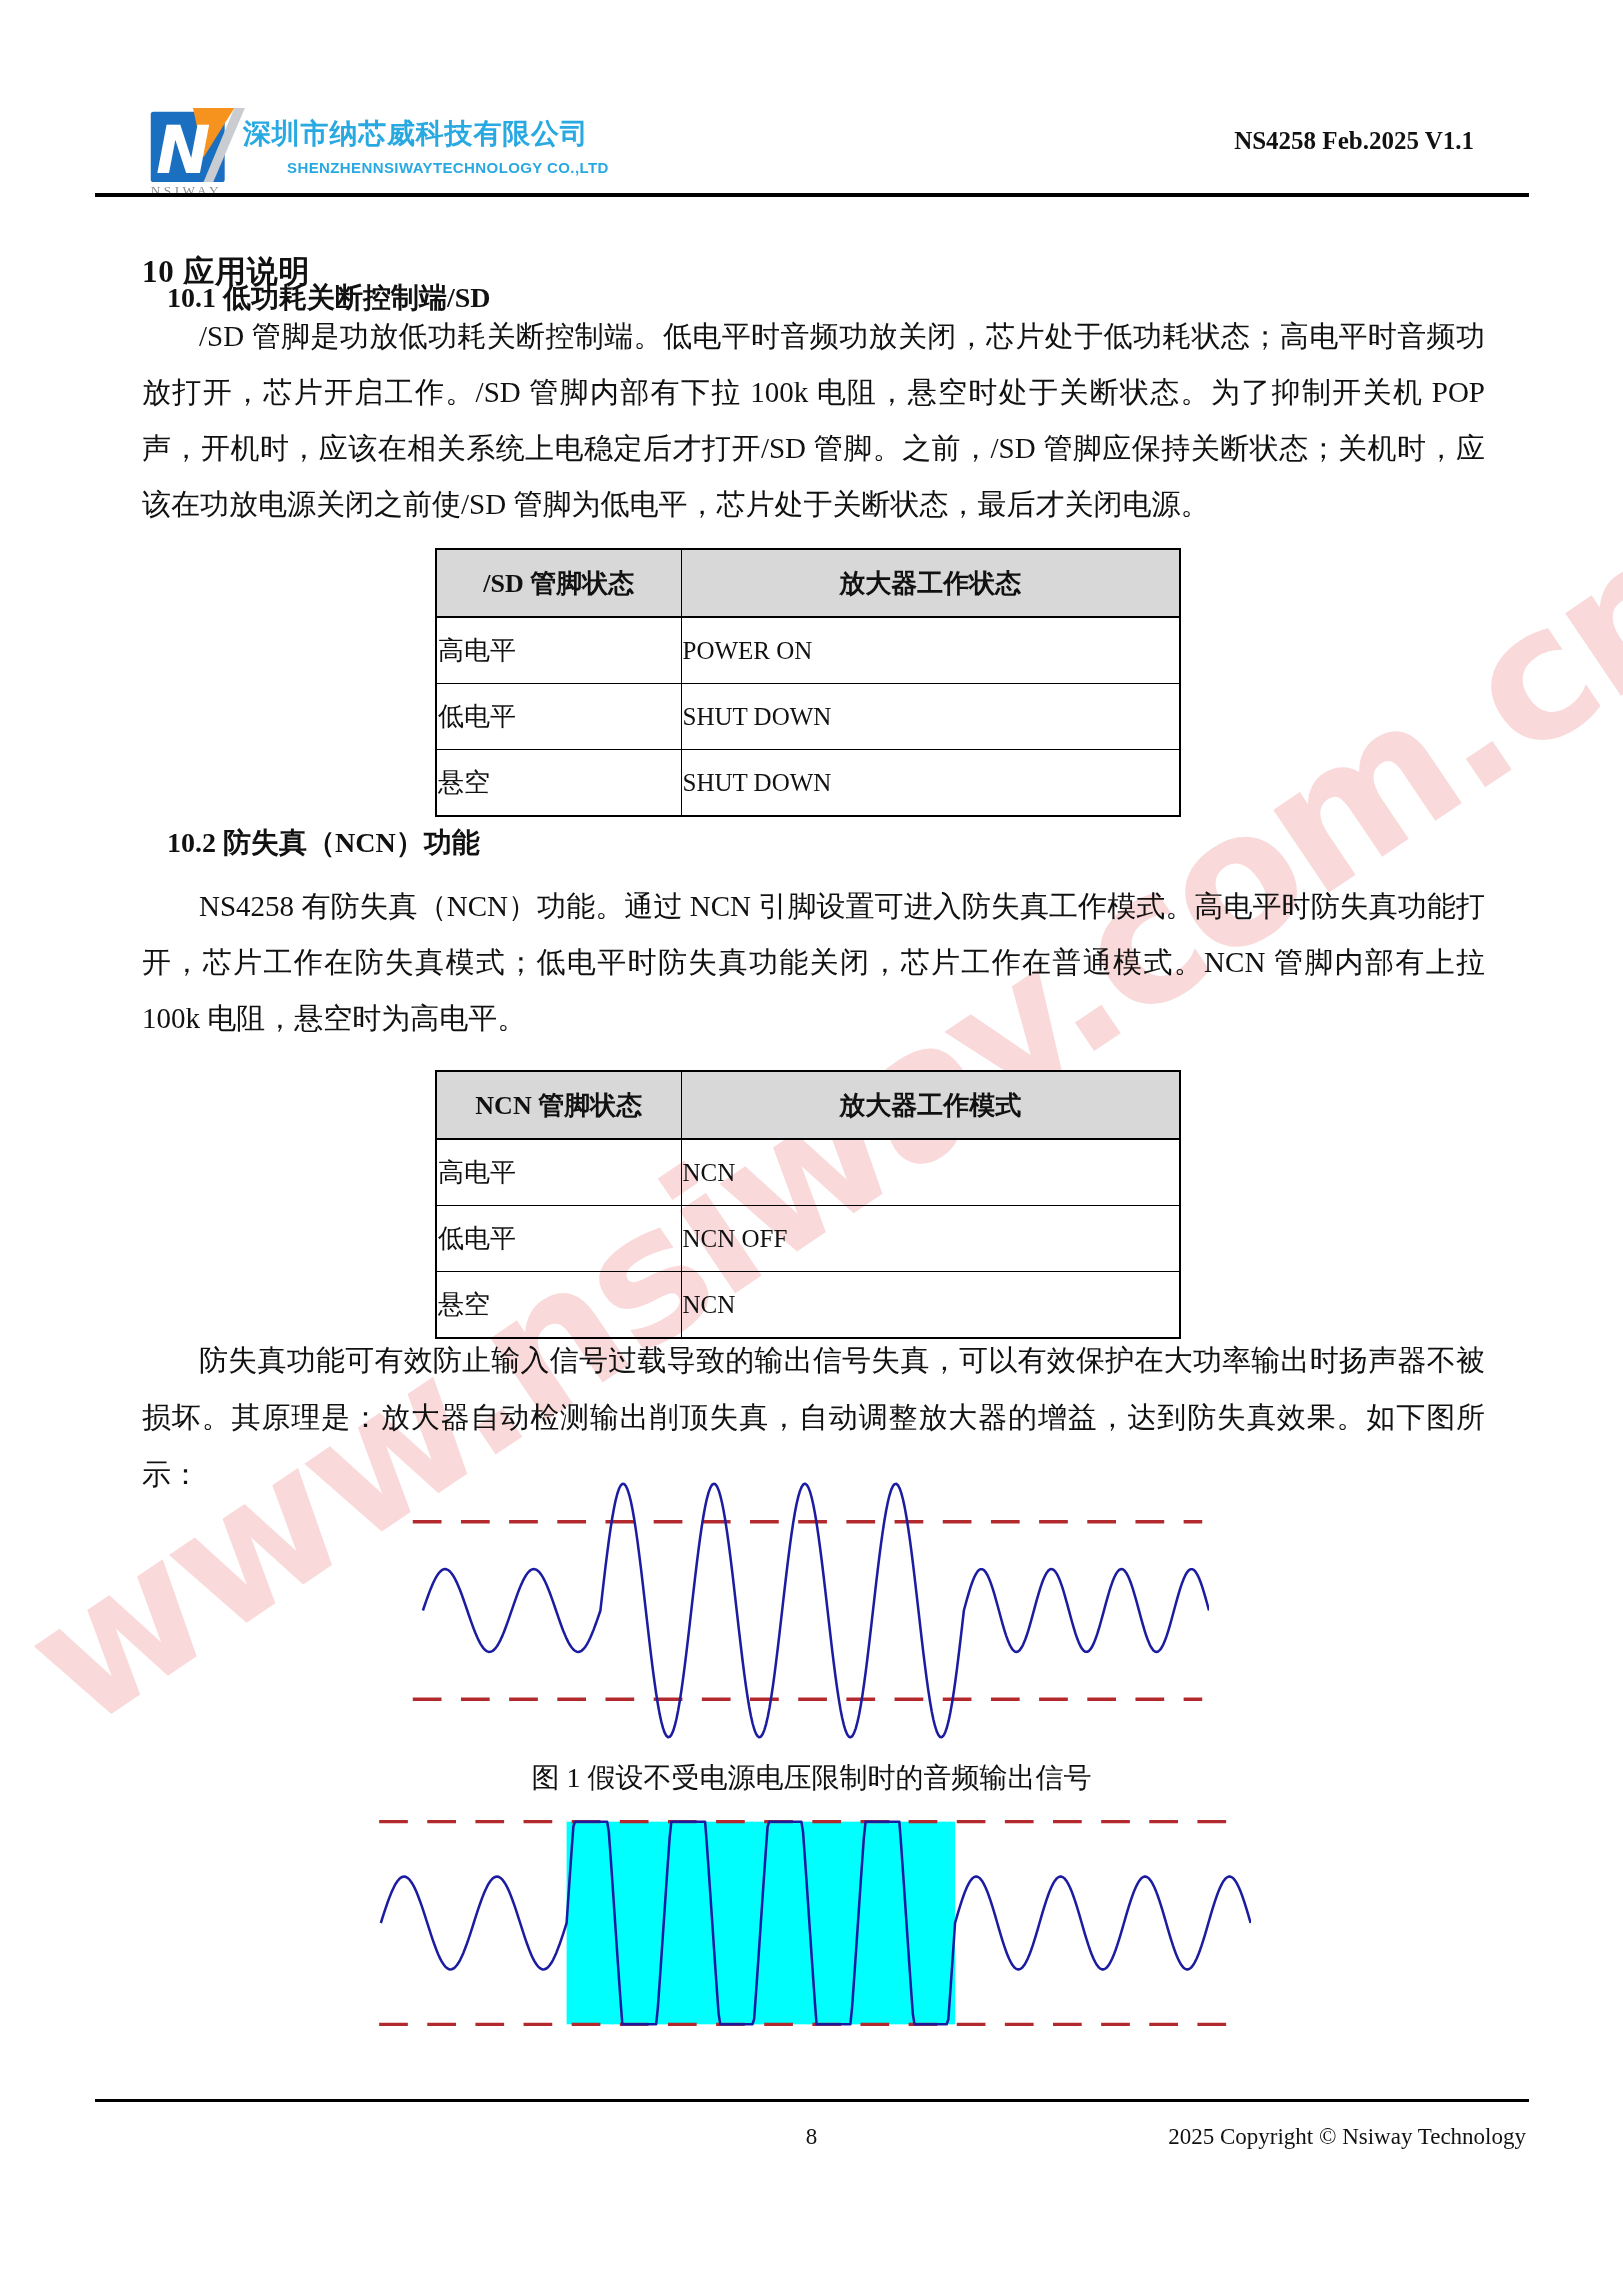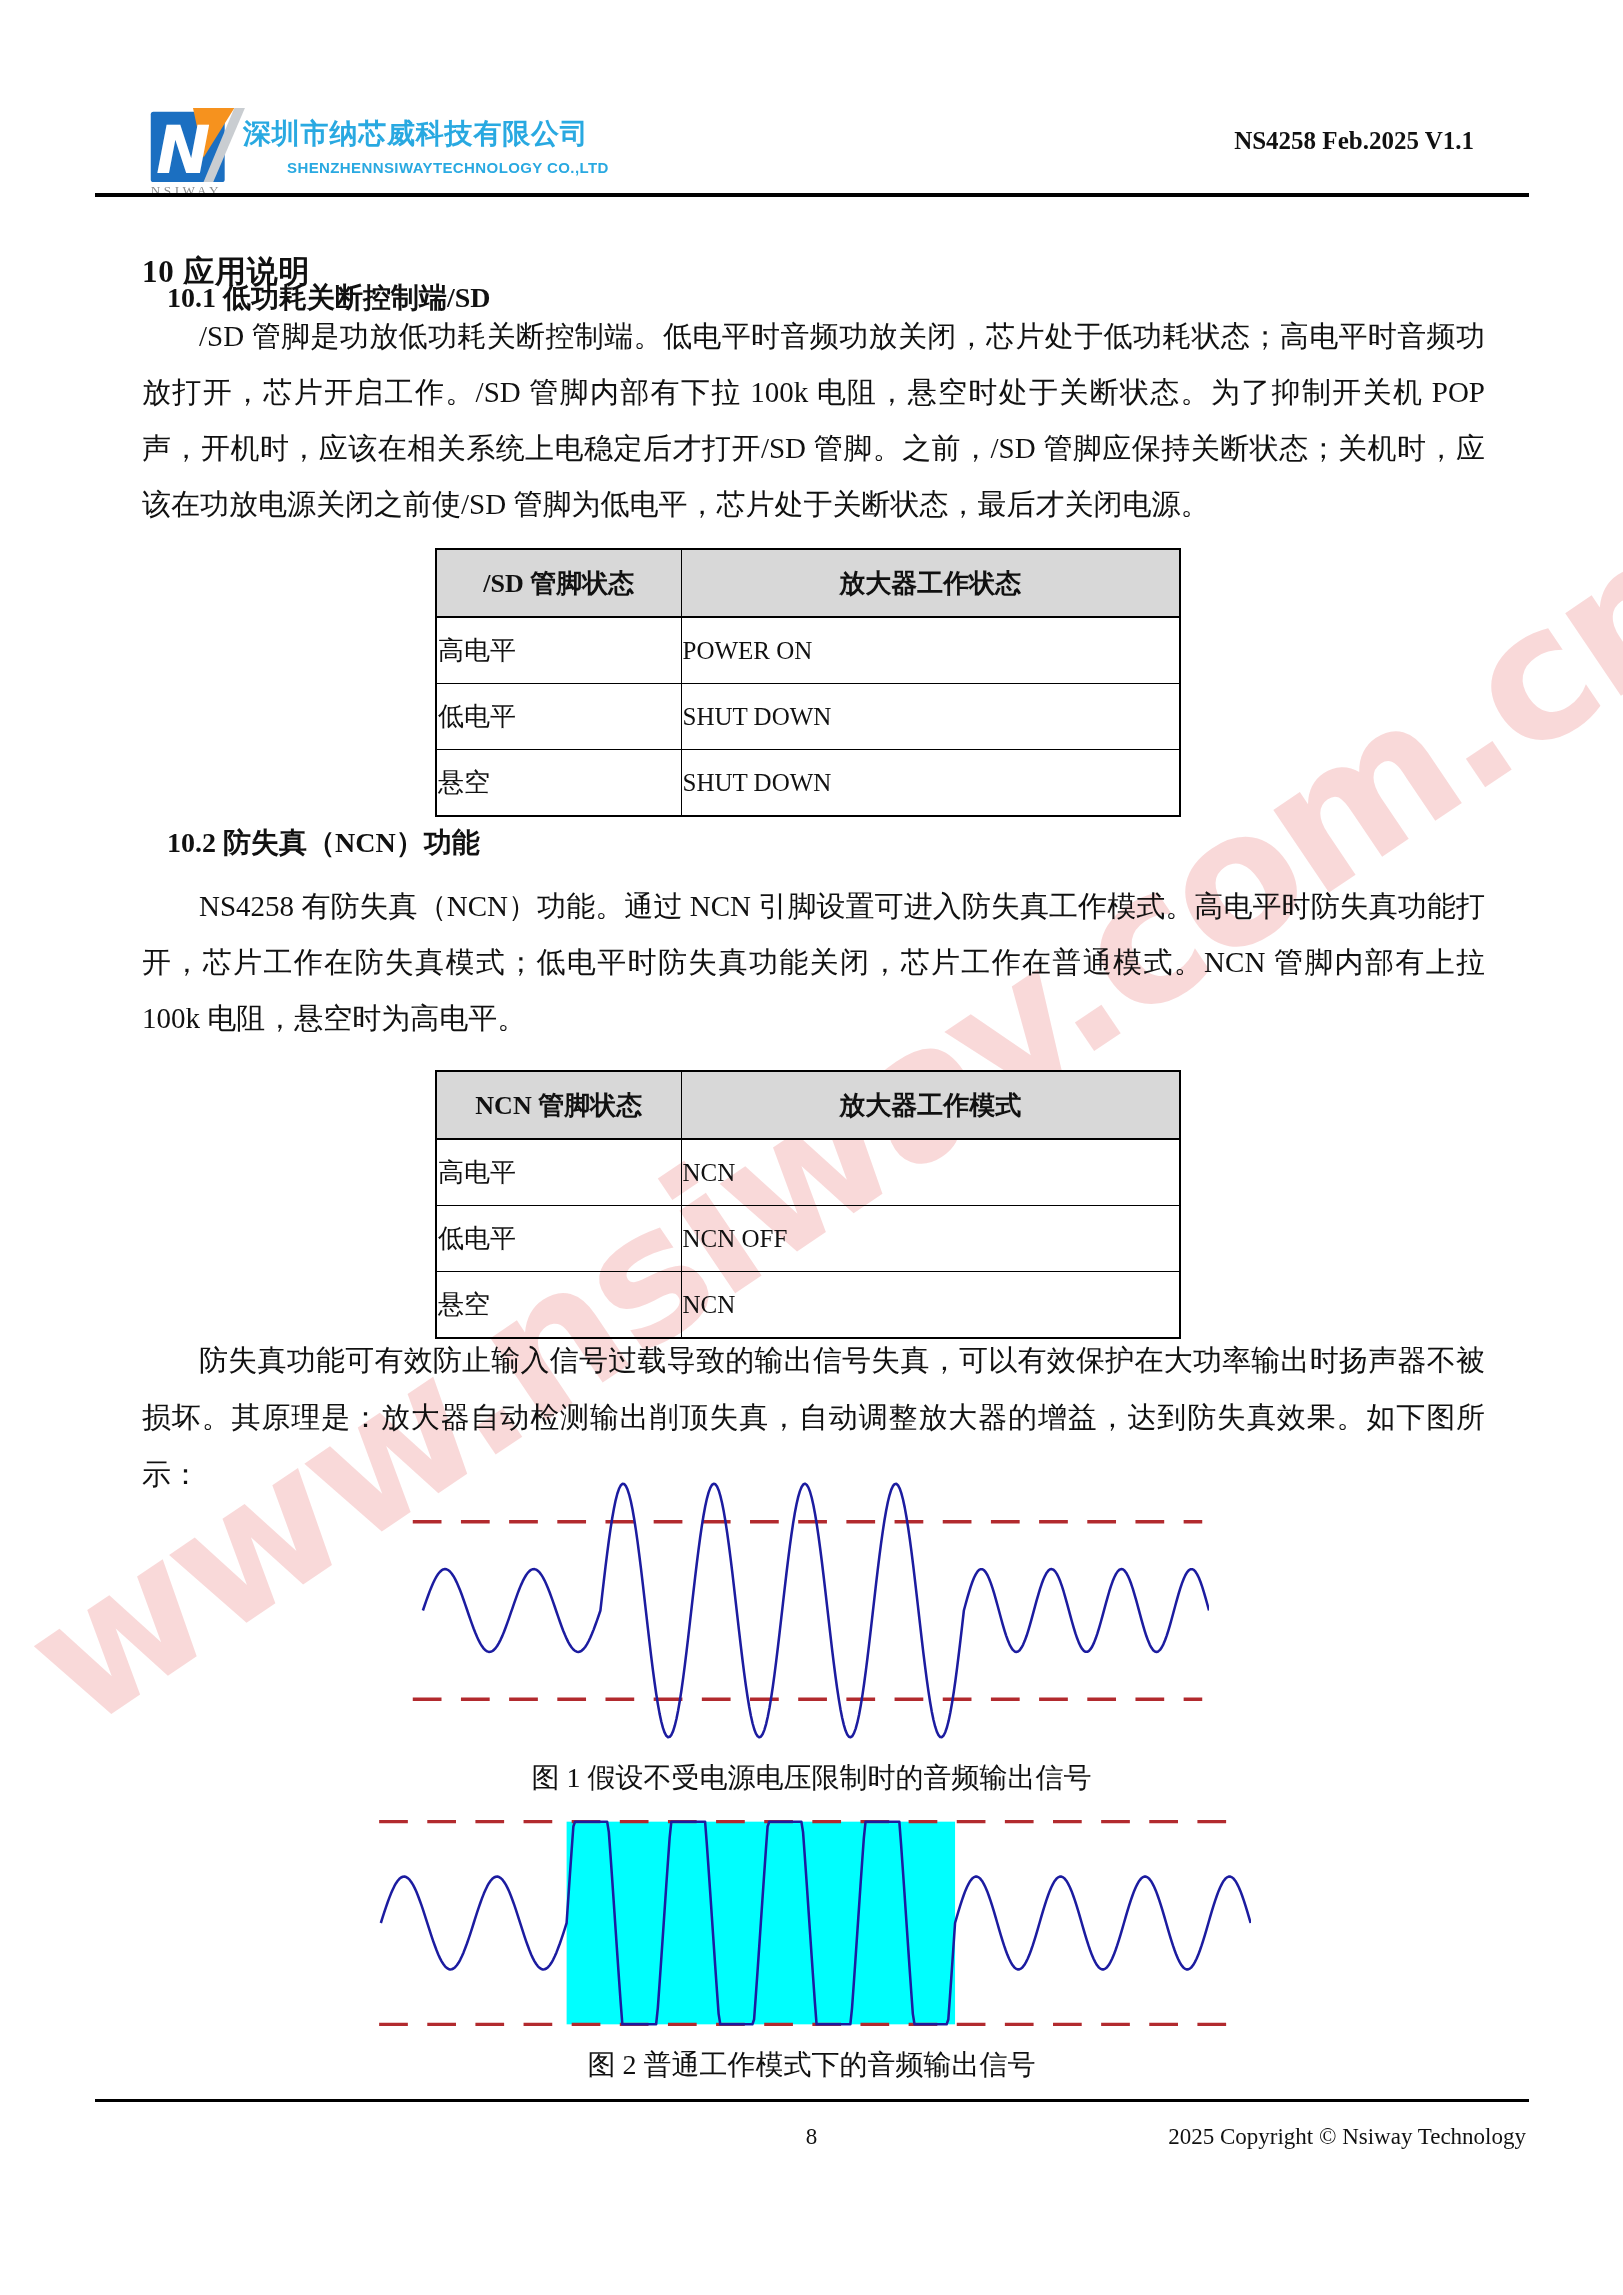--- a/index.html
+++ b/index.html
@@ -143,20 +143,19 @@
       <path d="M20.0,165.0 L22.0,159.1 L24.0,153.4 L26.0,147.8 L28.0,142.4 L30.0,137.4 L32.0,132.8 L34.0,128.6 L36.0,124.9 L38.0,121.9 L40.0,119.4 L42.0,117.6 L44.0,116.4 L46.0,116.0 L48.0,116.3 L50.0,117.2 L52.0,118.9 L54.0,121.2 L56.0,124.1 L58.0,127.6 L60.0,131.7 L62.0,136.2 L64.0,141.1 L66.0,146.4 L68.0,152.0 L70.0,157.7 L72.0,163.5 L74.0,169.4 L76.0,175.2 L78.0,180.8 L80.0,186.3 L82.0,191.4 L84.0,196.1 L86.0,200.4 L88.0,204.2 L90.0,207.4 L92.0,210.1 L94.0,212.0 L96.0,213.3 L98.0,214.0 L100.0,213.9 L102.0,213.1 L104.0,211.6 L106.0,209.5 L108.0,206.7 L110.0,203.3 L112.0,199.4 L114.0,195.0 L116.0,190.1 L118.0,184.9 L120.0,179.4 L122.0,173.7 L124.0,167.9 L126.0,162.1 L128.0,156.3 L130.0,150.6 L132.0,145.1 L134.0,139.9 L136.0,135.0 L138.0,130.6 L140.0,126.7 L142.0,123.3 L144.0,120.5 L146.0,118.4 L148.0,116.9 L150.0,116.1 L152.0,116.0 L154.0,116.7 L156.0,118.0 L158.0,119.9 L160.0,122.6 L162.0,125.8 L164.0,129.6 L166.0,133.9 L168.0,138.6 L170.0,143.7 L172.0,149.2 L174.0,154.8 L176.0,160.6 L178.0,166.5 L180.0,172.3 L182.0,178.0 L184.0,183.6 L186.0,188.9 L188.0,193.8 L190.0,198.3 L192.0,202.4 L194.0,205.9 L196.0,208.8 L198.0,211.1 L200.0,212.8 L202.0,213.7 L204.0,214.0 L206.0,213.6 L208.0,212.4 L210.0,210.6 L212.0,208.1 L214.0,205.1 L216.0,201.4 L218.0,197.2 L220.0,192.6 L222.0,187.6 L224.0,182.2 L226.0,176.6 L228.0,170.9 L230.0,165.0 L230.0,165.0 L232.0,147.5 L234.0,130.2 L236.0,113.5 L238.0,97.4 L240.0,82.2 L242.0,68.2 L244.0,55.5 L246.0,44.3 L248.0,34.7 L250.0,26.9 L252.0,21.0 L254.0,17.1 L256.0,15.2 L258.0,15.3 L260.0,17.5 L262.0,21.7 L264.0,27.8 L266.0,35.8 L268.0,45.6 L270.0,57.0 L272.0,69.9 L274.0,84.1 L276.0,99.4 L278.0,115.5 L280.0,132.4 L282.0,149.7 L284.0,167.2 L286.0,184.7 L288.0,201.9 L290.0,218.6 L292.0,234.6 L294.0,249.6 L296.0,263.5 L298.0,276.0 L300.0,287.0 L302.0,296.3 L304.0,303.9 L306.0,309.6 L308.0,313.2 L310.0,314.9 L312.0,314.5 L314.0,312.1 L316.0,307.7 L318.0,301.3 L320.0,293.0 L322.0,283.1 L324.0,271.5 L326.0,258.4 L328.0,244.1 L330.0,228.7 L332.0,212.4 L334.0,195.5 L336.0,178.1 L338.0,160.6 L340.0,143.2 L342.0,126.0 L344.0,109.4 L346.0,93.5 L348.0,78.6 L350.0,64.9 L352.0,52.6 L354.0,41.7 L356.0,32.6 L358.0,25.3 L360.0,19.9 L362.0,16.4 L364.0,15.0 L366.0,15.7 L368.0,18.4 L370.0,23.0 L372.0,29.7 L374.0,38.1 L376.0,48.3 L378.0,60.1 L380.0,73.3 L382.0,87.8 L384.0,103.3 L386.0,119.7 L388.0,136.7 L390.0,154.1 L392.0,171.6 L394.0,189.0 L396.0,206.1 L398.0,222.7 L400.0,238.4 L402.0,253.2 L404.0,266.7 L406.0,278.9 L408.0,289.5 L410.0,298.4 L412.0,305.5 L414.0,310.7 L416.0,313.8 L418.0,315.0 L420.0,314.1 L422.0,311.2 L424.0,306.2 L426.0,299.4 L428.0,290.7 L430.0,280.3 L432.0,268.3 L434.0,254.9 L436.0,240.3 L438.0,224.7 L440.0,208.2 L442.0,191.2 L444.0,173.8 L446.0,156.2 L448.0,138.8 L450.0,121.8 L452.0,105.3 L454.0,89.7 L456.0,75.1 L458.0,61.7 L460.0,49.7 L462.0,39.3 L464.0,30.6 L466.0,23.8 L468.0,18.8 L470.0,15.9 L472.0,15.0 L474.0,16.2 L476.0,19.3 L478.0,24.5 L480.0,31.6 L482.0,40.5 L484.0,51.1 L486.0,63.3 L488.0,76.8 L490.0,91.6 L492.0,107.3 L494.0,123.9 L496.0,141.0 L498.0,158.4 L500.0,175.9 L502.0,193.3 L504.0,210.3 L506.0,226.7 L508.0,242.2 L510.0,256.7 L512.0,269.9 L514.0,281.7 L516.0,291.9 L518.0,300.3 L520.0,307.0 L522.0,311.6 L524.0,314.3 L526.0,315.0 L528.0,313.6 L530.0,310.1 L532.0,304.7 L534.0,297.4 L536.0,288.3 L538.0,277.4 L540.0,265.1 L542.0,251.4 L544.0,236.5 L546.0,220.6 L548.0,204.0 L550.0,186.8 L552.0,169.4 L554.0,151.9 L556.0,134.5 L558.0,117.6 L560.0,101.3 L562.0,85.9 L564.0,71.6 L566.0,58.5 L568.0,46.9 L570.0,37.0 L572.0,28.7 L574.0,22.3 L576.0,17.9 L578.0,15.5 L580.0,15.1 L582.0,16.8 L584.0,20.4 L586.0,26.1 L588.0,33.7 L590.0,43.0 L592.0,54.0 L594.0,66.5 L596.0,80.4 L598.0,95.4 L600.0,111.4 L602.0,128.1 L604.0,145.3 L606.0,162.8 L608.0,180.3 L610.0,197.6 L612.0,214.5 L614.0,230.6 L616.0,245.9 L618.0,260.1 L620.0,273.0 L622.0,284.4 L624.0,294.2 L626.0,302.2 L628.0,308.3 L630.0,312.5 L632.0,314.7 L634.0,314.8 L636.0,312.9 L638.0,309.0 L640.0,303.1 L642.0,295.3 L644.0,285.7 L646.0,274.5 L648.0,261.8 L650.0,247.8 L652.0,232.6 L654.0,216.5 L656.0,199.8 L658.0,182.5 L660.0,165.0 L660.0,165.0 L662.0,157.6 L664.0,150.4 L666.0,143.5 L668.0,137.1 L670.0,131.3 L672.0,126.3 L674.0,122.2 L676.0,119.1 L678.0,117.0 L680.0,116.1 L682.0,116.2 L684.0,117.5 L686.0,119.9 L688.0,123.3 L690.0,127.7 L692.0,132.9 L694.0,138.8 L696.0,145.4 L698.0,152.4 L700.0,159.7 L702.0,167.1 L704.0,174.5 L706.0,181.6 L708.0,188.4 L710.0,194.7 L712.0,200.2 L714.0,205.0 L716.0,208.8 L718.0,211.6 L720.0,213.4 L722.0,214.0 L724.0,213.5 L726.0,211.9 L728.0,209.2 L730.0,205.6 L732.0,200.9 L734.0,195.5 L736.0,189.3 L738.0,182.6 L740.0,175.5 L742.0,168.2 L744.0,160.8 L746.0,153.4 L748.0,146.4 L750.0,139.7 L752.0,133.7 L754.0,128.4 L756.0,123.9 L758.0,120.3 L760.0,117.8 L762.0,116.3 L764.0,116.0 L766.0,116.8 L768.0,118.7 L770.0,121.7 L772.0,125.7 L774.0,130.5 L776.0,136.2 L778.0,142.5 L780.0,149.4 L782.0,156.5 L784.0,163.9 L786.0,171.4 L788.0,178.6 L790.0,185.6 L792.0,192.1 L794.0,197.9 L796.0,203.0 L798.0,207.3 L800.0,210.5 L802.0,212.7 L804.0,213.9 L806.0,213.9 L808.0,212.7 L810.0,210.5 L812.0,207.3 L814.0,203.0 L816.0,197.9 L818.0,192.1 L820.0,185.6 L822.0,178.6 L824.0,171.4 L826.0,163.9 L828.0,156.5 L830.0,149.4 L832.0,142.5 L834.0,136.2 L836.0,130.5 L838.0,125.7 L840.0,121.7 L842.0,118.7 L844.0,116.8 L846.0,116.0 L848.0,116.3 L850.0,117.8 L852.0,120.3 L854.0,123.9 L856.0,128.4 L858.0,133.7 L860.0,139.7 L862.0,146.4 L864.0,153.4 L866.0,160.8 L868.0,168.2 L870.0,175.5 L872.0,182.6 L874.0,189.3 L876.0,195.5 L878.0,200.9 L880.0,205.6 L882.0,209.2 L884.0,211.9 L886.0,213.5 L888.0,214.0 L890.0,213.4 L892.0,211.6 L894.0,208.8 L896.0,205.0 L898.0,200.2 L900.0,194.7 L902.0,188.4 L904.0,181.6 L906.0,174.5 L908.0,167.1 L910.0,159.7 L912.0,152.4 L914.0,145.4 L916.0,138.8 L918.0,132.9 L920.0,127.7 L922.0,123.3 L924.0,119.9 L926.0,117.5 L928.0,116.2 L930.0,116.1 L932.0,117.0 L934.0,119.1 L936.0,122.2 L938.0,126.3 L940.0,131.3 L942.0,137.1 L944.0,143.5 L946.0,150.4 L948.0,157.6 L950.0,165.0" fill="none" stroke="#1C1CA0" stroke-width="3" stroke-linejoin="round"></path>
     </svg>
   <div class="caption caption-1">图 1  假设不受电源电压限制时的音频输出信号</div>
 
   <svg class="fig fig-2" width="879" height="228" viewBox="0 0 1040 270">
       <rect x="230" y="15" width="460" height="240" fill="#00FFFF"></rect>
       <line x1="8" x2="1032" y1="15" y2="15" stroke="#B22A2E" stroke-width="4" stroke-dasharray="34 23"></line>
       <line x1="8" x2="1032" y1="255" y2="255" stroke="#B22A2E" stroke-width="4" stroke-dasharray="34 23"></line>
       <path d="M10.0,135.0 L12.0,128.7 L14.0,122.5 L16.0,116.5 L18.0,110.7 L20.0,105.3 L22.0,100.2 L24.0,95.6 L26.0,91.4 L28.0,87.9 L30.0,85.0 L32.0,82.7 L34.0,81.1 L36.0,80.2 L38.0,80.0 L40.0,80.6 L42.0,81.8 L44.0,83.7 L46.0,86.4 L48.0,89.6 L50.0,93.4 L52.0,97.8 L54.0,102.7 L56.0,108.0 L58.0,113.6 L60.0,119.5 L62.0,125.6 L64.0,131.9 L66.0,138.1 L68.0,144.4 L70.0,150.5 L72.0,156.4 L74.0,162.0 L76.0,167.3 L78.0,172.2 L80.0,176.6 L82.0,180.4 L84.0,183.6 L86.0,186.3 L88.0,188.2 L90.0,189.4 L92.0,190.0 L94.0,189.8 L96.0,188.9 L98.0,187.3 L100.0,185.0 L102.0,182.1 L104.0,178.6 L106.0,174.4 L108.0,169.8 L110.0,164.7 L112.0,159.3 L114.0,153.5 L116.0,147.5 L118.0,141.3 L120.0,135.0 L122.0,128.7 L124.0,122.5 L126.0,116.5 L128.0,110.7 L130.0,105.3 L132.0,100.2 L134.0,95.6 L136.0,91.4 L138.0,87.9 L140.0,85.0 L142.0,82.7 L144.0,81.1 L146.0,80.2 L148.0,80.0 L150.0,80.6 L152.0,81.8 L154.0,83.7 L156.0,86.4 L158.0,89.6 L160.0,93.4 L162.0,97.8 L164.0,102.7 L166.0,108.0 L168.0,113.6 L170.0,119.5 L172.0,125.6 L174.0,131.9 L176.0,138.1 L178.0,144.4 L180.0,150.5 L182.0,156.4 L184.0,162.0 L186.0,167.3 L188.0,172.2 L190.0,176.6 L192.0,180.4 L194.0,183.6 L196.0,186.3 L198.0,188.2 L200.0,189.4 L202.0,190.0 L204.0,189.8 L206.0,188.9 L208.0,187.3 L210.0,185.0 L212.0,182.1 L214.0,178.6 L216.0,174.4 L218.0,169.8 L220.0,164.7 L222.0,159.3 L224.0,153.5 L226.0,147.5 L228.0,141.3 L230.0,135.0 L230.0,135.0 L232.0,105.6 L234.0,76.5 L236.0,48.1 L238.0,20.7 L240.0,15.0 L242.0,15.0 L244.0,15.0 L246.0,15.0 L248.0,15.0 L250.0,15.0 L252.0,15.0 L254.0,15.0 L256.0,15.0 L258.0,15.0 L260.0,15.0 L262.0,15.0 L264.0,15.0 L266.0,15.0 L268.0,15.0 L270.0,15.0 L272.0,15.0 L274.0,15.0 L276.0,15.0 L278.0,15.0 L280.0,27.4 L282.0,55.1 L284.0,83.7 L286.0,112.9 L288.0,142.4 L290.0,171.8 L292.0,200.7 L294.0,228.9 L296.0,255.0 L298.0,255.0 L300.0,255.0 L302.0,255.0 L304.0,255.0 L306.0,255.0 L308.0,255.0 L310.0,255.0 L312.0,255.0 L314.0,255.0 L316.0,255.0 L318.0,255.0 L320.0,255.0 L322.0,255.0 L324.0,255.0 L326.0,255.0 L328.0,255.0 L330.0,255.0 L332.0,255.0 L334.0,255.0 L336.0,255.0 L338.0,235.8 L340.0,207.8 L342.0,179.1 L344.0,149.7 L346.0,120.3 L348.0,90.9 L350.0,62.2 L352.0,34.2 L354.0,15.0 L356.0,15.0 L358.0,15.0 L360.0,15.0 L362.0,15.0 L364.0,15.0 L366.0,15.0 L368.0,15.0 L370.0,15.0 L372.0,15.0 L374.0,15.0 L376.0,15.0 L378.0,15.0 L380.0,15.0 L382.0,15.0 L384.0,15.0 L386.0,15.0 L388.0,15.0 L390.0,15.0 L392.0,15.0 L394.0,15.0 L396.0,41.1 L398.0,69.3 L400.0,98.2 L402.0,127.6 L404.0,157.1 L406.0,186.3 L408.0,214.9 L410.0,242.6 L412.0,255.0 L414.0,255.0 L416.0,255.0 L418.0,255.0 L420.0,255.0 L422.0,255.0 L424.0,255.0 L426.0,255.0 L428.0,255.0 L430.0,255.0 L432.0,255.0 L434.0,255.0 L436.0,255.0 L438.0,255.0 L440.0,255.0 L442.0,255.0 L444.0,255.0 L446.0,255.0 L448.0,255.0 L450.0,255.0 L452.0,249.3 L454.0,221.9 L456.0,193.5 L458.0,164.4 L460.0,135.0 L462.0,105.6 L464.0,76.5 L466.0,48.1 L468.0,20.7 L470.0,15.0 L472.0,15.0 L474.0,15.0 L476.0,15.0 L478.0,15.0 L480.0,15.0 L482.0,15.0 L484.0,15.0 L486.0,15.0 L488.0,15.0 L490.0,15.0 L492.0,15.0 L494.0,15.0 L496.0,15.0 L498.0,15.0 L500.0,15.0 L502.0,15.0 L504.0,15.0 L506.0,15.0 L508.0,15.0 L510.0,27.4 L512.0,55.1 L514.0,83.7 L516.0,112.9 L518.0,142.4 L520.0,171.8 L522.0,200.7 L524.0,228.9 L526.0,255.0 L528.0,255.0 L530.0,255.0 L532.0,255.0 L534.0,255.0 L536.0,255.0 L538.0,255.0 L540.0,255.0 L542.0,255.0 L544.0,255.0 L546.0,255.0 L548.0,255.0 L550.0,255.0 L552.0,255.0 L554.0,255.0 L556.0,255.0 L558.0,255.0 L560.0,255.0 L562.0,255.0 L564.0,255.0 L566.0,255.0 L568.0,235.8 L570.0,207.8 L572.0,179.1 L574.0,149.7 L576.0,120.3 L578.0,90.9 L580.0,62.2 L582.0,34.2 L584.0,15.0 L586.0,15.0 L588.0,15.0 L590.0,15.0 L592.0,15.0 L594.0,15.0 L596.0,15.0 L598.0,15.0 L600.0,15.0 L602.0,15.0 L604.0,15.0 L606.0,15.0 L608.0,15.0 L610.0,15.0 L612.0,15.0 L614.0,15.0 L616.0,15.0 L618.0,15.0 L620.0,15.0 L622.0,15.0 L624.0,15.0 L626.0,41.1 L628.0,69.3 L630.0,98.2 L632.0,127.6 L634.0,157.1 L636.0,186.3 L638.0,214.9 L640.0,242.6 L642.0,255.0 L644.0,255.0 L646.0,255.0 L648.0,255.0 L650.0,255.0 L652.0,255.0 L654.0,255.0 L656.0,255.0 L658.0,255.0 L660.0,255.0 L662.0,255.0 L664.0,255.0 L666.0,255.0 L668.0,255.0 L670.0,255.0 L672.0,255.0 L674.0,255.0 L676.0,255.0 L678.0,255.0 L680.0,255.0 L682.0,249.3 L684.0,221.9 L686.0,193.5 L688.0,164.4 L690.0,135.0 L690.0,135.0 L692.0,128.1 L694.0,121.3 L696.0,114.8 L698.0,108.5 L700.0,102.7 L702.0,97.3 L704.0,92.6 L706.0,88.6 L708.0,85.2 L710.0,82.7 L712.0,81.0 L714.0,80.1 L716.0,80.1 L718.0,81.0 L720.0,82.7 L722.0,85.2 L724.0,88.6 L726.0,92.6 L728.0,97.3 L730.0,102.7 L732.0,108.5 L734.0,114.8 L736.0,121.3 L738.0,128.1 L740.0,135.0 L742.0,141.9 L744.0,148.7 L746.0,155.2 L748.0,161.5 L750.0,167.3 L752.0,172.7 L754.0,177.4 L756.0,181.4 L758.0,184.8 L760.0,187.3 L762.0,189.0 L764.0,189.9 L766.0,189.9 L768.0,189.0 L770.0,187.3 L772.0,184.8 L774.0,181.4 L776.0,177.4 L778.0,172.7 L780.0,167.3 L782.0,161.5 L784.0,155.2 L786.0,148.7 L788.0,141.9 L790.0,135.0 L792.0,128.1 L794.0,121.3 L796.0,114.8 L798.0,108.5 L800.0,102.7 L802.0,97.3 L804.0,92.6 L806.0,88.6 L808.0,85.2 L810.0,82.7 L812.0,81.0 L814.0,80.1 L816.0,80.1 L818.0,81.0 L820.0,82.7 L822.0,85.2 L824.0,88.6 L826.0,92.6 L828.0,97.3 L830.0,102.7 L832.0,108.5 L834.0,114.8 L836.0,121.3 L838.0,128.1 L840.0,135.0 L842.0,141.9 L844.0,148.7 L846.0,155.2 L848.0,161.5 L850.0,167.3 L852.0,172.7 L854.0,177.4 L856.0,181.4 L858.0,184.8 L860.0,187.3 L862.0,189.0 L864.0,189.9 L866.0,189.9 L868.0,189.0 L870.0,187.3 L872.0,184.8 L874.0,181.4 L876.0,177.4 L878.0,172.7 L880.0,167.3 L882.0,161.5 L884.0,155.2 L886.0,148.7 L888.0,141.9 L890.0,135.0 L892.0,128.1 L894.0,121.3 L896.0,114.8 L898.0,108.5 L900.0,102.7 L902.0,97.3 L904.0,92.6 L906.0,88.6 L908.0,85.2 L910.0,82.7 L912.0,81.0 L914.0,80.1 L916.0,80.1 L918.0,81.0 L920.0,82.7 L922.0,85.2 L924.0,88.6 L926.0,92.6 L928.0,97.3 L930.0,102.7 L932.0,108.5 L934.0,114.8 L936.0,121.3 L938.0,128.1 L940.0,135.0 L942.0,141.9 L944.0,148.7 L946.0,155.2 L948.0,161.5 L950.0,167.3 L952.0,172.7 L954.0,177.4 L956.0,181.4 L958.0,184.8 L960.0,187.3 L962.0,189.0 L964.0,189.9 L966.0,189.9 L968.0,189.0 L970.0,187.3 L972.0,184.8 L974.0,181.4 L976.0,177.4 L978.0,172.7 L980.0,167.3 L982.0,161.5 L984.0,155.2 L986.0,148.7 L988.0,141.9 L990.0,135.0 L992.0,128.1 L994.0,121.3 L996.0,114.8 L998.0,108.5 L1000.0,102.7 L1002.0,97.3 L1004.0,92.6 L1006.0,88.6 L1008.0,85.2 L1010.0,82.7 L1012.0,81.0 L1014.0,80.1 L1016.0,80.1 L1018.0,81.0 L1020.0,82.7 L1022.0,85.2 L1024.0,88.6 L1026.0,92.6 L1028.0,97.3 L1030.0,102.7 L1032.0,108.5 L1034.0,114.8 L1036.0,121.3 L1038.0,128.1 L1040.0,135.0" fill="none" stroke="#1C1CA0" stroke-width="3" stroke-linejoin="round"></path>
     </svg>
-  <div class="caption caption-2">图 2  普通工作模式下的音频输出信号</div>
 
   <div class="rule rule-bottom"></div>
   <div class="page-num">8</div>
   <div class="copyright">2025 Copyright © Nsiway Technology</div>
 
 </div>
 
 
 </body></html>

